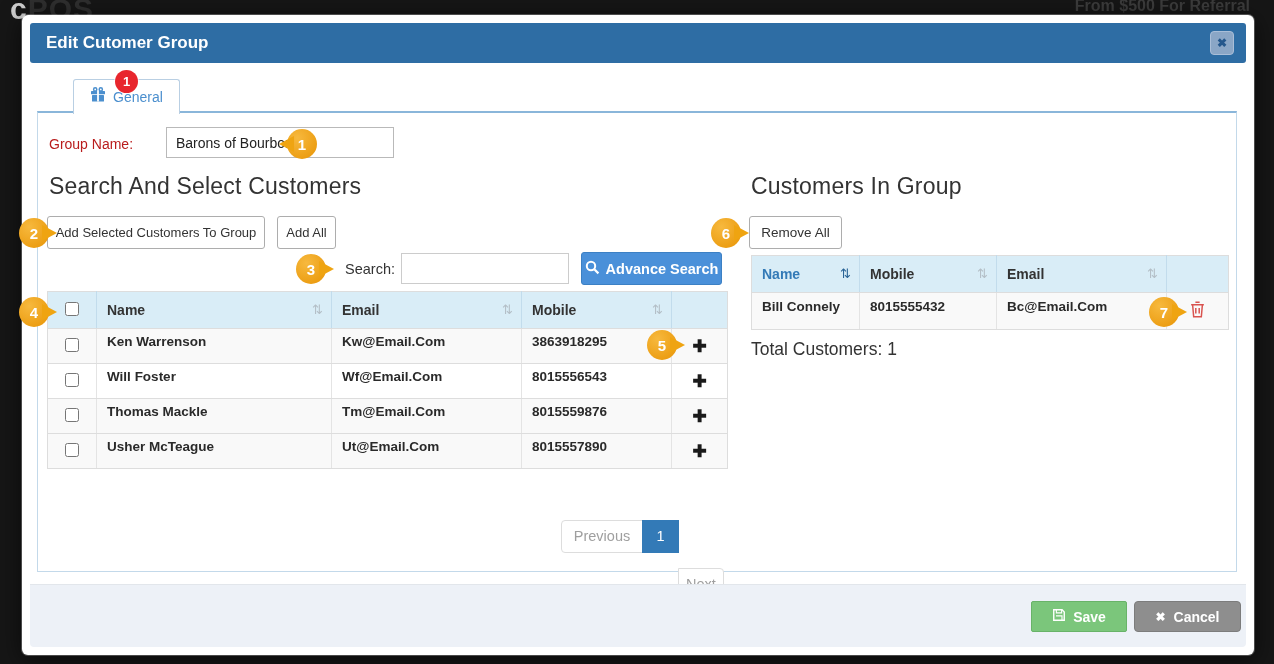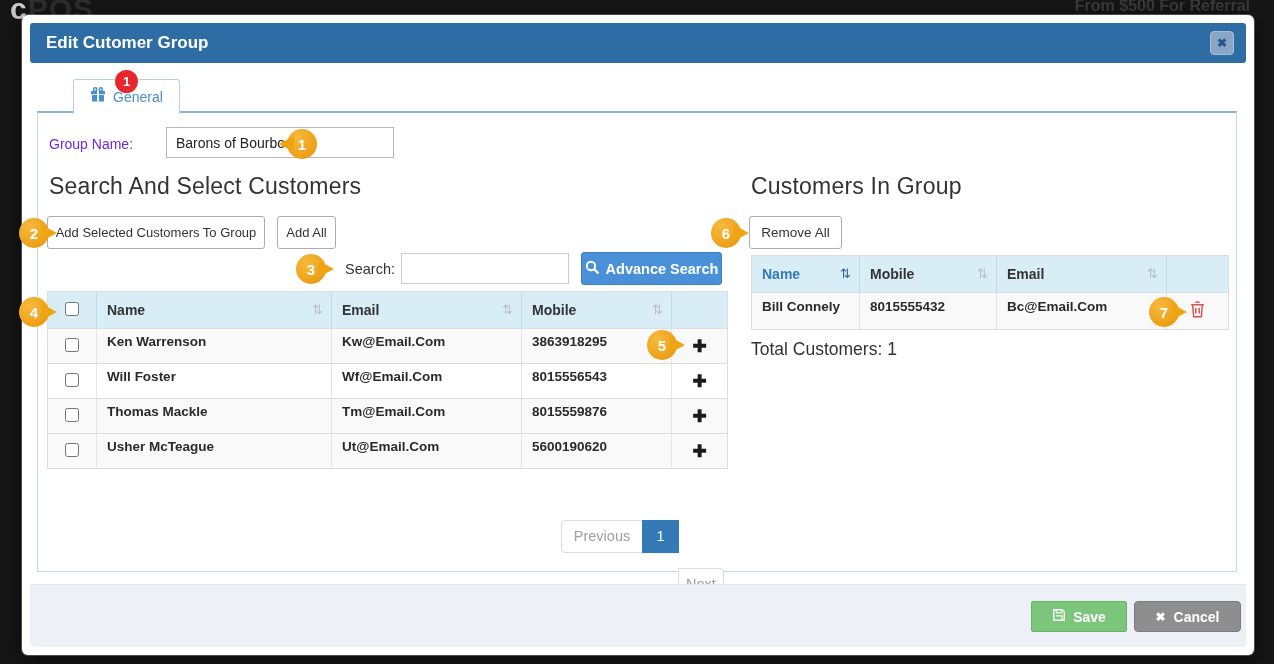--- a/index.html
+++ b/index.html
@@ -30,21 +30,21 @@
     background:#fff; border:1px solid #b9cfe3; border-bottom:none; border-radius:3px 3px 0 0;
     color:#4b8fce; font-size:14px; line-height:32px; z-index:2; display:flex; align-items:center; gap:7px;margin-left:36px; }
   .red-badge { position:absolute; left:93px; top:55px; width:23px; height:23px; border-radius:50%;
     background:#e8262d; color:#fff; font-size:13px; font-weight:bold; text-align:center; line-height:23px;
     z-index:4; box-shadow:0 0 0 1px rgba(255,255,255,.6); }
 
   
   .pane { position:absolute; left:15px; top:96px; width:1200px; height:461px;
     border:1px solid #c3d9ea; border-top:2px solid #8ab6da; background:#fff; }
 
-  .grp-label { position:absolute; left:11px; top:16px; height:30px; line-height:30px; font-size:14px; color:#6d28d9; }
+  .grp-label { position:absolute; left:11px; top:16px; height:30px; line-height:30px; font-size:14px; color:#b91c1c; }
   .grp-input { position:absolute; left:128px; top:14px; width:228px; height:31px;
     border:1px solid #b9b9b9; padding:0 9px; font-size:14px; color:#222; font-family:"Liberation Sans",sans-serif; }
 
   .section-h { position:absolute; font-size:23px; font-weight:400; color:#333; letter-spacing:.2px; }
   .h-left { left:11px; top:60px; }
   .h-right { left:713px; top:60px; }
 
   .btn-plain { position:absolute; height:33px; background:#fff; border:1px solid #adadad; border-radius:3px;
     font-size:13px; color:#333; font-family:"Liberation Sans",sans-serif; cursor:pointer; }
   .btn-add-sel { left:9px; top:103px; width:218px; }
@@ -200,21 +200,21 @@
           <td class="center"><input type="checkbox" style=""></td>
           <td>Thomas Mackle</td>
           <td>Tm@Email.Com</td>
           <td>8015559876</td>
           <td class="center"><span class="plus">✚</span></td>
         </tr>
         <tr class="odd">
           <td class="center"><input type="checkbox" style=""></td>
           <td>Usher McTeague</td>
           <td>Ut@Email.Com</td>
-          <td>5600190620</td>
+          <td>8015557890</td>
           <td class="center"><span class="plus">✚</span></td>
         </tr>
       </tbody>
     </table>
     <div class="co tip-r co-4">4</div>
     <div class="co tip-r co-5">5</div>
 
     <div class="pager">
       <div class="pg pg-prev">Previous</div>
       <div class="pg pg-cur">1</div>

